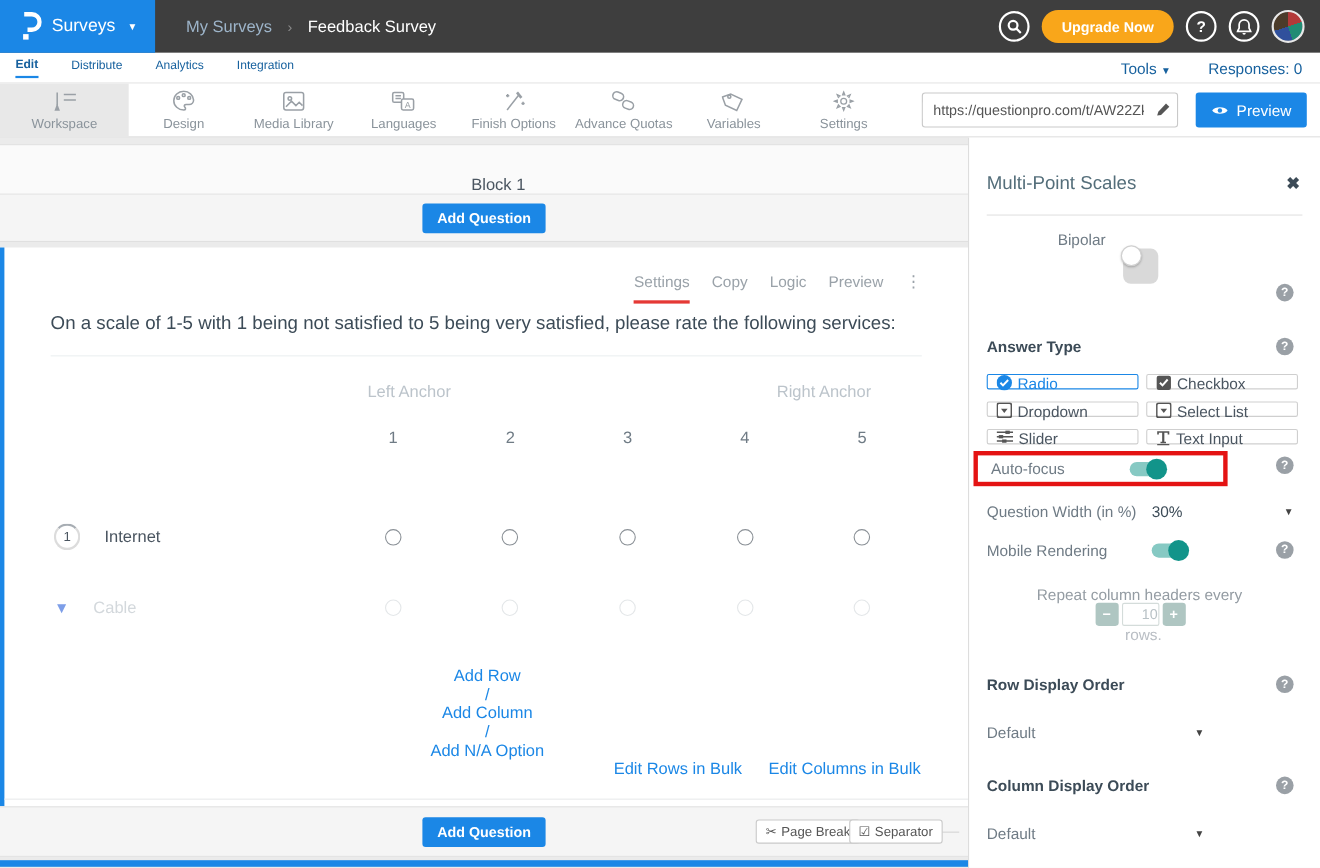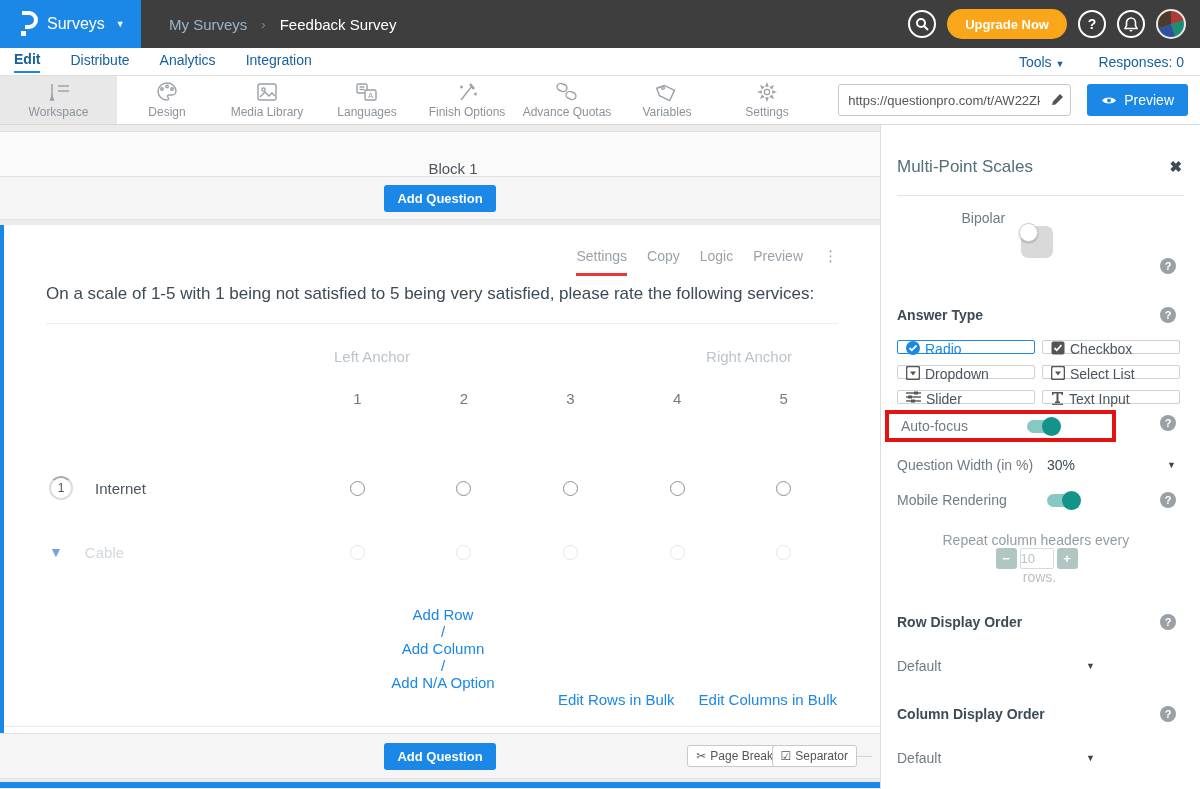--- a/index.html
+++ b/index.html
@@ -19,21 +19,21 @@
   .top-actions { display:flex; align-items:center; gap:11px; padding-right:14px; }
   .circle-btn { width:28px; height:28px; border:2px solid #fff; border-radius:50%;
     display:flex; align-items:center; justify-content:center; color:#fff; font-size:14px; font-weight:bold; cursor:pointer; }
   .upgrade { background:#f9a61a; color:#fff; font-size:13px; font-weight:bold; border:none;
     border-radius:15px; height:30px; padding:0 18px; cursor:pointer; }
   .avatar { width:30px; height:30px; border-radius:50%; border:2px solid #e8e8e8;
     background: conic-gradient(#b33939 0 20%, #218c74 20% 45%, #30509c 45% 70%, #4b3b2a 70% 100%); cursor:pointer; }
 
   
   .navbar { height:28px; background:#fff; border-bottom:1px solid #e0e0e0; display:flex; align-items:center; padding:0 16px 0 14px; }
-  .nav-tab { font-size:14px; color:#17619e; margin-right:30px; padding-bottom:4px; cursor:pointer; }
+  .nav-tab { font-size:11px; color:#17619e; margin-right:30px; padding-bottom:4px; cursor:pointer; }
   .nav-tab.active { border-bottom:2px solid #1b87e6; font-weight:bold; }
   .nav-right { margin-left:auto; display:flex; align-items:center; gap:34px; }
   .tools { color:#17619e; font-size:14px; cursor:pointer; }
   .tools .caret { font-size:9px; }
   .responses { color:#17619e; font-size:14px; cursor:pointer; }
 
   
   .toolbar { height:49px; background:#fff; border-bottom:1px solid #d9d9d9; display:flex; align-items:stretch; }
   .tb-item { width:100px; display:flex; flex-direction:column; align-items:center; justify-content:center; gap:3px; cursor:pointer; }
   .tb-item.selected { background:#e8e8e8; width:117px; }
@@ -131,21 +131,21 @@
   .highlight-row .sb-label { min-width:126px; }
   .help.abs { position:absolute; right:24px; margin-left:0; }
   .sb-value { font-size:14px; color:#3c4b57; }
   .sb-caret { color:#444; font-size:9px; }
   .sb-caret.end { margin-left:auto; }
   .select-row { position:relative; }
   .select-row .sb-caret { position:absolute; left:205px; }
   .stepper { display:flex; align-items:center; gap:3px; }
   .step-btn { width:21px; height:21px; border:none; border-radius:3px; background:#afc6c2; color:#fff;
     font-size:13px; font-weight:bold; line-height:1; cursor:pointer; }
-  .step-input { width:34px; height:21px; border:1px solid #d4dcda; border-radius:2px; text-align:left;
+  .step-input { width:34px; height:21px; border:1px solid #d4dcda; border-radius:2px; text-align:right;
     font-size:13px; color:#b9c2c6; outline:none; font-family:"Liberation Sans",sans-serif; }
   .rows-suffix { font-size:14px; color:#b9bec4; margin-left:6px; }
 </style>
 </head>
 <body>
 
 <div class="topbar">
   <div class="brand">
     <svg class="logo" viewBox="0 0 22 26">
       <path d="M6 2 h7 a7 7 0 0 1 0 14 h-4" stroke="#fff" stroke-width="4" fill="none"></path>

